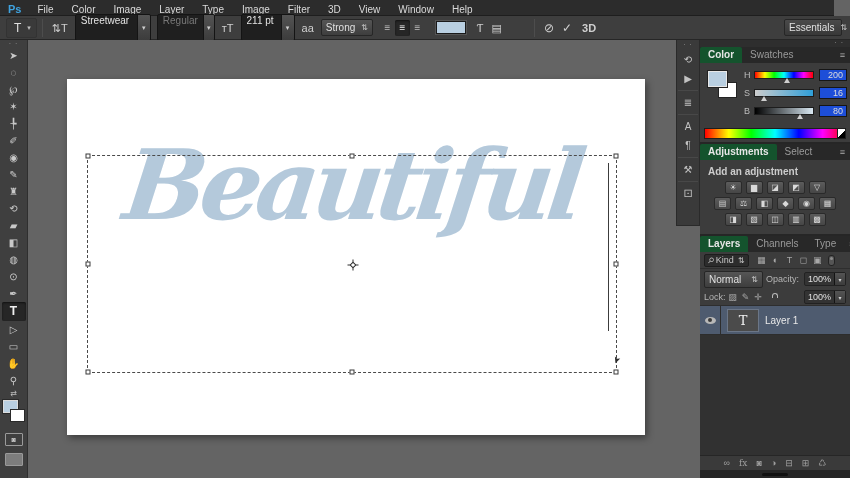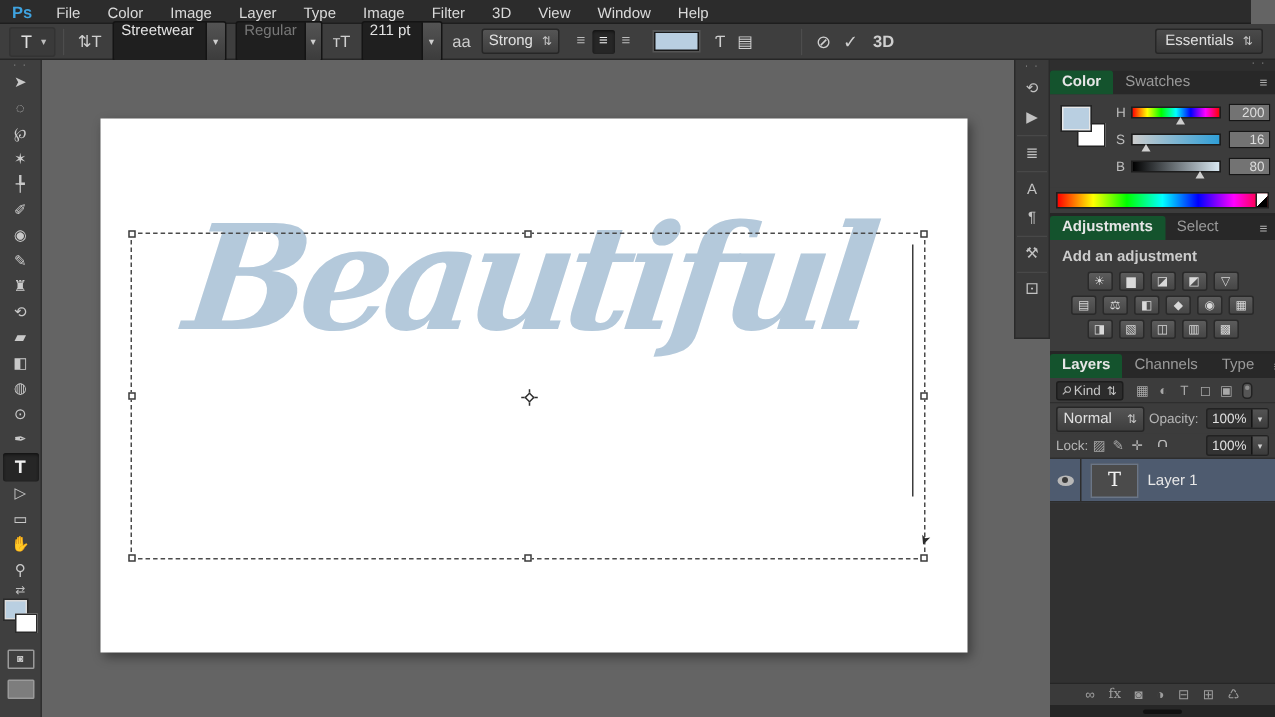--- a/index.html
+++ b/index.html
@@ -24,21 +24,21 @@
   .field.dim .fval{color:#787878;}
   .ddbtn{width:13px;height:100%;background:linear-gradient(#545454,#3c3c3c);border-left:1px solid #141414;color:#cfcfcf;font-size:7px;display:flex;align-items:center;justify-content:center;}
   .select{display:flex;align-items:center;height:17px;background:linear-gradient(#555,#3e3e3e);border:1px solid #262626;border-radius:2px;margin:0 3px;padding:0 4px;}
   .select .fval{font-size:10px;color:#e0e0e0;padding-right:6px;white-space:nowrap;}
   .spin{font-size:8px;color:#c8c8c8;}
   .align-group{display:flex;margin:0 4px;}
   .align-btn{width:15px;height:16px;background:none;border:none;color:#bdbdbd;font-size:10px;line-height:16px;text-align:center;border-radius:2px;}
   .align-btn.active{background:#262626;box-shadow:inset 0 1px 2px #111;color:#eee;}
   .swatch-btn{width:30px;height:13px;border:1px solid #1a1a1a;box-shadow:0 0 0 1px #555;margin:0 7px;}
   .btn-3d{background:none;border:none;color:#cfcfcf;font-size:11px;font-weight:bold;padding:0 6px;}
-  .workspace{margin-left:auto;margin-right:8px;width:72px;justify-content:center;background:linear-gradient(#4a4a4a,#383838);}
+  .workspace{margin-left:auto;margin-right:8px;width:58px;justify-content:space-between;background:linear-gradient(#4a4a4a,#383838);}
 
   
   .toolbar{position:absolute;left:0;top:40px;width:28px;height:438px;background:#3f3f3f;border-right:1px solid #2f2f2f;display:flex;flex-direction:column;align-items:center;}
   .grip{color:#8a8a8a;font-size:7px;letter-spacing:1px;line-height:7px;height:7px;}
   .tool{width:24px;height:17px;background:none;border:none;color:#c9c9c9;font-size:10px;line-height:17px;text-align:center;padding:0;}
   .tool.selected{background:#262626;border-radius:2px;box-shadow:inset 0 1px 2px #111;color:#f0f0f0;height:19px;font-weight:bold;font-size:12px;}
   .swapfb{color:#bdbdbd;font-size:8px;height:10px;line-height:10px;background:none;border:none;}
   .fgbg{position:relative;width:24px;height:26px;margin-top:1px;}
   .fg{position:absolute;left:1px;top:0;width:15px;height:13px;border:1px solid #dcdcdc;outline:1px solid #2a2a2a;}
   .bg{position:absolute;left:8px;top:9px;width:15px;height:13px;background:#fff;border:1px solid #2a2a2a;}
@@ -75,21 +75,21 @@
 
   
   .color-body{position:relative;height:62px;}
   .fgbg2{position:absolute;left:8px;top:8px;width:34px;height:36px;}
   .fg2{position:absolute;left:0;top:0;width:19px;height:16px;border:1px solid #e8e8e8;outline:1px solid #232323;z-index:2;}
   .bg2{position:absolute;left:10px;top:11px;width:19px;height:16px;background:#fff;border:1px solid #232323;}
   .srow{position:absolute;left:44px;height:12px;display:flex;align-items:center;}
   .srow .slab{width:10px;color:#bdbdbd;font-size:9px;}
   .track{position:relative;width:60px;height:8px;border:1px solid #1d1d1d;}
   .track .mark{position:absolute;bottom:-5px;transform:translateX(-50%);width:0;height:0;border-left:3px solid transparent;border-right:3px solid transparent;border-bottom:5px solid #cfcfcf;}
-  .sval{width:28px;height:12px;background:#737373;border:1px solid #161616;color:#dcdcdc;font-size:9px;text-align:right;padding-right:3px;margin-left:5px;line-height:11px;}
+  .sval{width:28px;height:12px;background:#1d4ed8;border:1px solid #161616;color:#dcdcdc;font-size:9px;text-align:right;padding-right:3px;margin-left:5px;line-height:11px;}
   .spectrum{position:absolute;left:4px;right:4px;bottom:3px;height:11px;border:1px solid #1d1d1d;background:linear-gradient(to right,#f00,#ff0 17%,#0f0 33%,#0ff 50%,#00f 67%,#f0f 84%,#f00);}
   .spec-end{position:absolute;right:0;top:0;width:8px;height:100%;background:linear-gradient(135deg,#fff 55%,#000 55%);border-left:1px solid #1d1d1d;}
 
   
   .adj-body{padding:4px 0 5px;}
   .adj-head{font-size:10px;font-weight:bold;color:#cccccc;padding:2px 8px 4px;}
   .adj-row{display:flex;justify-content:center;gap:4px;margin-bottom:3px;}
   .adj-icon{width:17px;height:13px;background:linear-gradient(#5c5c5c,#464646);border:1px solid #2a2a2a;border-radius:2px;color:#d9d9d9;font-size:8px;line-height:12px;text-align:center;padding:0;}
 
   

